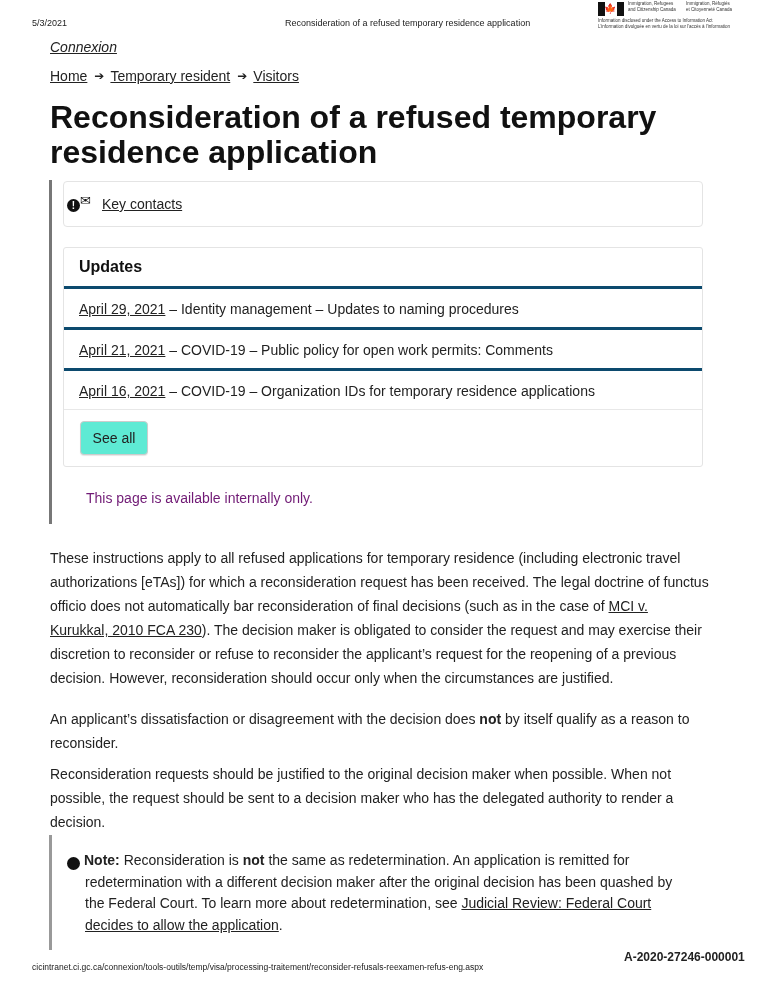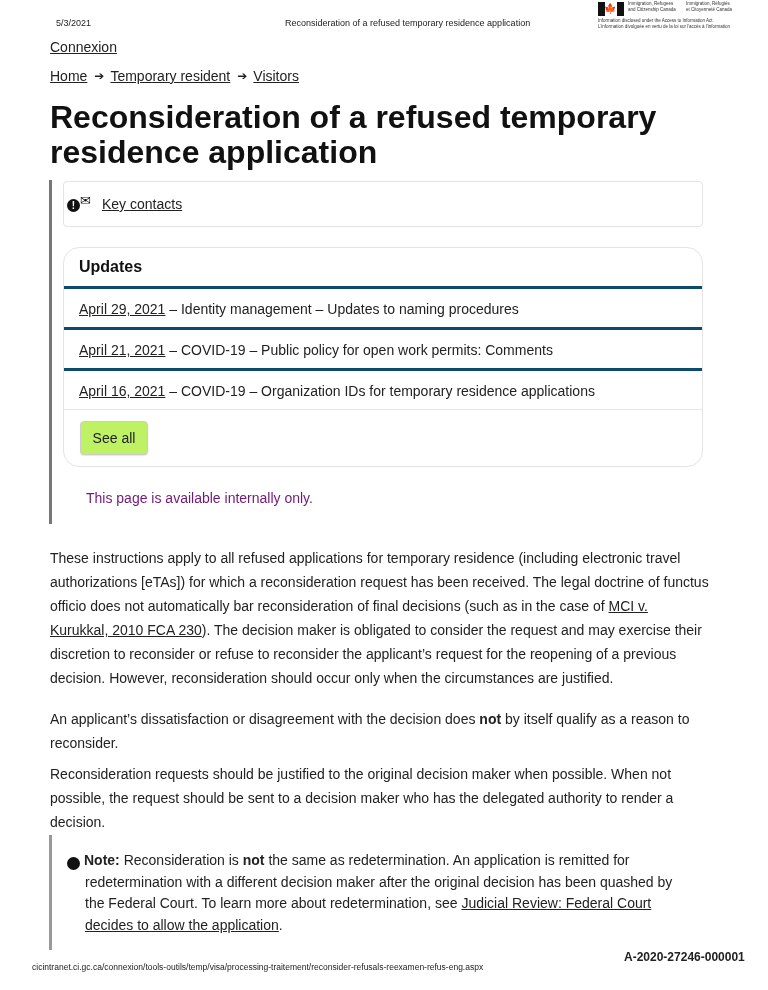--- a/index.html
+++ b/index.html
@@ -1,53 +1,53 @@
 <!DOCTYPE html>
 <html><head>
 <meta charset="utf-8">
 <style>
   html, body { margin: 0; padding: 0; background: #ffffff; }
   body { width: 768px; height: 990px; position: relative; overflow: hidden; font-family: "Liberation Sans", sans-serif; color: #222; }
   a { color: #222; text-decoration: underline; }
 
-  .print-date { position: absolute; left: 32px; top: 18px; font-size: 9px; color: #222; margin-left: 24px; }
+  .print-date { position: absolute; left: 32px; top: 18px; font-size: 9px; color: #222; }
   .print-title { position: absolute; left: 285px; top: 18px; font-size: 9px; color: #222; }
 
   .gov-stamp { position: absolute; left: 598px; top: 1px; width: 170px; font-size: 4.5px; line-height: 6px; color: #333; }
   .gov-flag { position: absolute; left: 0; top: 1px; width: 26px; height: 14px; display: flex; }
   .gov-flag .bar { width: 7px; height: 14px; background: #111; }
   .gov-flag .mid { width: 12px; height: 14px; display: flex; align-items: center; justify-content: center; font-size: 10px; color: #111; line-height: 10px; }
   .gov-names { position: absolute; left: 30px; top: 0; width: 140px; }
   .gov-names .row { display: flex; }
   .gov-names .row span { display: block; width: 58px; }
   .gov-disclosure { position: absolute; left: 0; top: 17px; width: 172px; white-space: nowrap; }
 
-  .connexion { position: absolute; left: 50px; top: 39px; font-size: 14px; }
+  .connexion { position: absolute; left: 50px; top: 39px; font-size: 14px; font-style: italic; }
   .breadcrumb { position: absolute; left: 50px; top: 68px; font-size: 14px; display: flex; align-items: center; }
   .breadcrumb .arrow { margin: 0 6px 0 7px; font-size: 12px; }
 
   h1.page-title { position: absolute; left: 50px; top: 100px; margin: 0; width: 640px; font-size: 32px; line-height: 35px; font-weight: bold; color: #111; }
 
   .side-block { position: absolute; left: 49px; top: 180px; width: 3px; height: 344px; background: #777; }
 
   .contacts-panel { position: absolute; left: 63px; top: 181px; width: 638px; height: 44px; border: 1px solid #e4e4e4; border-radius: 4px; display: flex; align-items: center; }
   .contacts-icon { margin-left: 3px; width: 32px; height: 18px; position: relative; }
   .contacts-icon .circ { position: absolute; left: 0; top: 4px; width: 13px; height: 13px; border-radius: 50%; background: #111; color: #fff; font-size: 10px; font-weight: bold; text-align: center; line-height: 13px; }
   .contacts-icon .env { position: absolute; left: 13px; top: 0; font-size: 13px; color: #111; line-height: 12px; }
   .contacts-link { font-size: 14px; margin-left: 3px; }
 
-  .updates-panel { position: absolute; left: 63px; top: 247px; width: 638px; height: 218px; border: 1px solid #e4e4e4; border-radius: 16px; }
+  .updates-panel { position: absolute; left: 63px; top: 247px; width: 638px; height: 218px; border: 1px solid #e4e4e4; border-radius: 3px; }
   .updates-heading { position: absolute; left: 15px; top: 10px; font-size: 16px; font-weight: bold; color: #111; margin: 0; }
   .update-row { position: absolute; left: 0; width: 638px; height: 40px; border-top: 3px solid #0c4a6e; font-size: 14px; display: flex; align-items: center; }
   .update-row .inner { margin-left: 15px; }
   .update-row.r0 { top: 38px; }
   .update-row.r1 { top: 79px; }
   .update-row.r2 { top: 120px; }
   .see-all-row { position: absolute; left: 0; top: 161px; width: 638px; border-top: 1px solid #e8e8e8; height: 56px; }
-  .see-all-btn { position: absolute; left: 16px; top: 11px; width: 68px; height: 34px; border: 1px solid #ccc; border-radius: 4px; background: #bef264; font-family: "Liberation Sans", sans-serif; font-size: 14px; color: #222; box-shadow: 0 1px 1px rgba(0,0,0,0.1); cursor: pointer; padding: 0; }
+  .see-all-btn { position: absolute; left: 16px; top: 11px; width: 68px; height: 34px; border: 1px solid #ccc; border-radius: 4px; background: #5eead4; font-family: "Liberation Sans", sans-serif; font-size: 14px; color: #222; box-shadow: 0 1px 1px rgba(0,0,0,0.1); cursor: pointer; padding: 0; }
 
   .internal-note { position: absolute; left: 86px; top: 490px; font-size: 14px; color: #701a75; }
 
   .body-text { position: absolute; left: 50px; width: 660px; font-size: 14px; line-height: 24px; color: #222; margin: 0; }
   .p1 { top: 546px; }
   .p2 { top: 707px; }
   .p3 { top: 762px; }
 
   .note-bar { position: absolute; left: 49px; top: 835px; width: 3px; height: 115px; background: #999; }
   .note-block { position: absolute; left: 67px; top: 850px; width: 620px; font-size: 14px; line-height: 21.5px; color: #222; }

